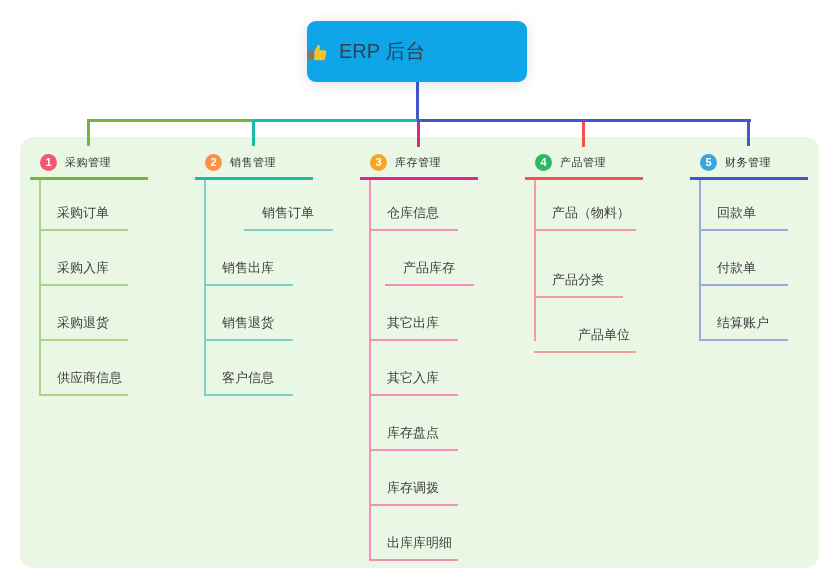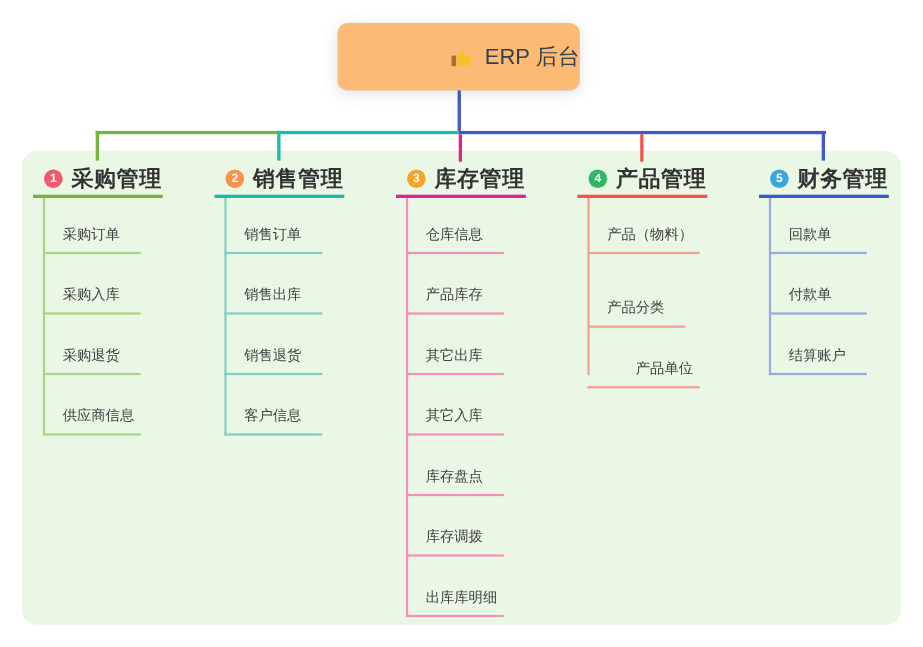--- a/index.html
+++ b/index.html
@@ -1,23 +1,23 @@
 <!DOCTYPE html>
 <html><head>
 <meta charset="utf-8">
 <style>
   html,body { margin:0; padding:0; background:#ffffff; }
   body { font-family:"Liberation Sans", sans-serif; }
   .canvas { position:relative; width:839px; height:588px; background:#ffffff; overflow:hidden; }
 
   .root-card {
     position:absolute; left:307px; top:21px; width:220px; height:61px;
-    background:#fdba74; border-radius:9px;
+    background:#0ea5e9; border-radius:9px;
     box-shadow:0 3px 14px rgba(70,80,100,.16), 0 0 1px rgba(0,0,0,.08);
-    display:flex; align-items:center; justify-content:flex-end; gap:10px;
+    display:flex; align-items:center; justify-content:flex-start; gap:10px;
     font-size:20px; font-weight:500; color:#35404d; z-index:3;
   }
   .root-card .ticon { display:flex; align-items:center; }
 
   .panel {
     position:absolute; left:20px; top:137px; width:799px; height:431px;
     background:#eaf7e4; border-radius:14px; z-index:0;
   }
 
   .line { position:absolute; z-index:1; }
@@ -25,21 +25,21 @@
   .branch { position:absolute; top:147px; width:162px; z-index:2; }
   .bhead {
     display:flex; align-items:center; gap:8px;
     width:118px; height:33px; box-sizing:border-box;
     border-bottom:3px solid #888; padding-left:10px;
   }
   .badge {
     width:17px; height:17px; border-radius:50%; flex:0 0 17px;
     color:#fff; font-size:11px; font-weight:700; line-height:17px; text-align:center;
   }
-  .blabel { font-size:20px; font-weight:700; color:#333; white-space:nowrap; letter-spacing:.5px; }
+  .blabel { font-size:11px; font-weight:400; color:#333; white-space:nowrap; letter-spacing:.5px; }
 
   .vline { position:absolute; left:9px; top:33px; width:2px; }
 
   .kids { margin-left:9px; }
   .kid {
     height:55px; box-sizing:border-box;
     display:flex; align-items:flex-end;
     width:fit-content; min-width:89px;
     border-bottom:2px solid #ccc;
     padding:0 6px 7px 18px;
@@ -89,35 +89,35 @@
           <div class="kid" style="border-bottom-color: rgb(169, 213, 132);">供应商信息</div>
         </div>
       </div>
       <div class="branch" style="left: 195px;">
         <div class="bhead" style="border-bottom-color: rgb(23, 188, 171);">
           <span class="badge" style="background: rgb(249, 145, 74);">2</span>
           <span class="blabel">销售管理</span>
         </div>
         <div class="vline" style="background: rgb(126, 208, 196); height: 216px;"></div>
         <div class="kids">
-          <div class="kid" style="border-bottom-color: rgb(126, 208, 196);">销售订单</div>
+          <div class="kid" style="border-bottom-color: rgb(126, 208, 196); margin-left: 40px;">销售订单</div>
           <div class="kid" style="border-bottom-color: rgb(126, 208, 196);">销售出库</div>
           <div class="kid" style="border-bottom-color: rgb(126, 208, 196);">销售退货</div>
           <div class="kid" style="border-bottom-color: rgb(126, 208, 196);">客户信息</div>
         </div>
       </div>
       <div class="branch" style="left: 360px;">
         <div class="bhead" style="border-bottom-color: rgb(224, 35, 146);">
           <span class="badge" style="background: rgb(246, 165, 37);">3</span>
           <span class="blabel">库存管理</span>
         </div>
         <div class="vline" style="background: rgb(244, 143, 185); height: 381px;"></div>
         <div class="kids">
           <div class="kid" style="border-bottom-color: rgb(244, 143, 185);">仓库信息</div>
-          <div class="kid" style="border-bottom-color: rgb(244, 143, 185);">产品库存</div>
+          <div class="kid" style="border-bottom-color: rgb(244, 143, 185); margin-left: 16px;">产品库存</div>
           <div class="kid" style="border-bottom-color: rgb(244, 143, 185);">其它出库</div>
           <div class="kid" style="border-bottom-color: rgb(244, 143, 185); font-family: Liberation Mono, monospace;">其它入库</div>
           <div class="kid" style="border-bottom-color: rgb(244, 143, 185);">库存盘点</div>
           <div class="kid" style="border-bottom-color: rgb(244, 143, 185);">库存调拨</div>
           <div class="kid" style="border-bottom-color: rgb(244, 143, 185);">出库库明细</div>
         </div>
       </div>
       <div class="branch" style="left: 525px;">
         <div class="bhead" style="border-bottom-color: rgb(242, 84, 77);">
           <span class="badge" style="background: rgb(45, 183, 101);">4</span>

